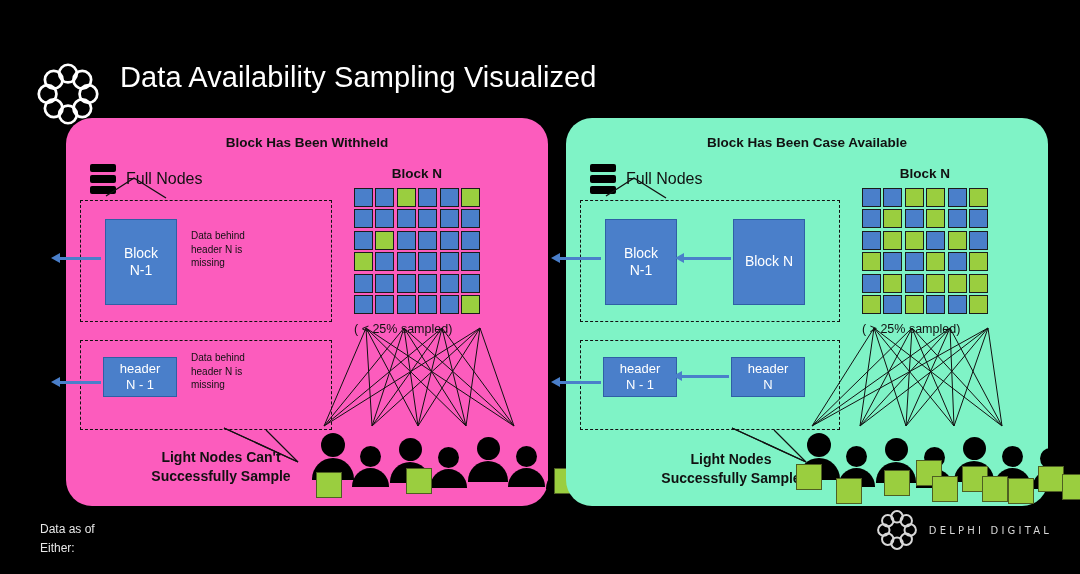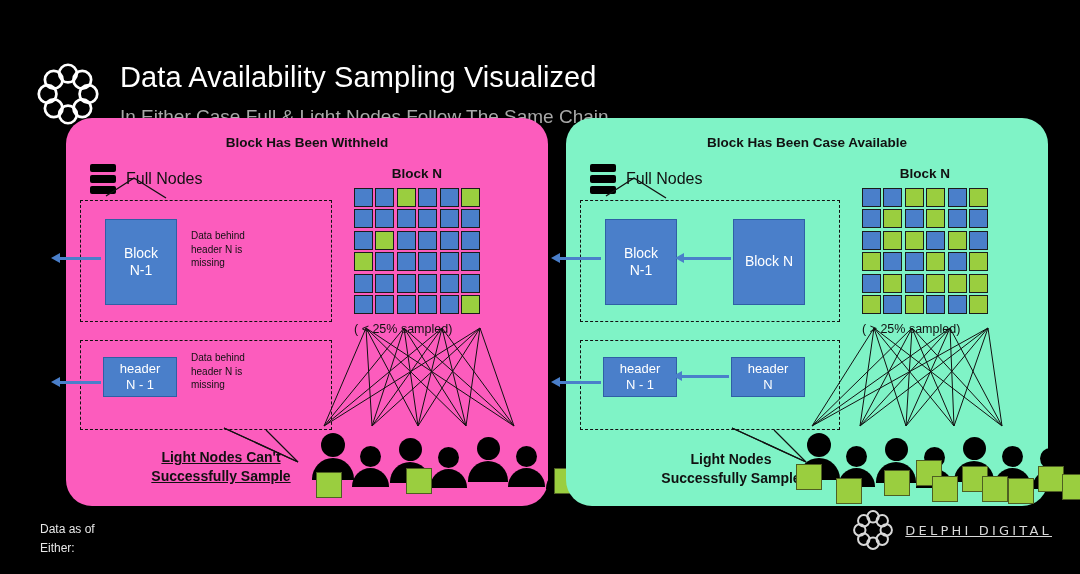--- a/index.html
+++ b/index.html
@@ -92,23 +92,22 @@
   .rays{position:absolute;left:0;top:0;width:482px;height:388px;pointer-events:none;}
 
   
   .foot-note{
     position:absolute;left:40px;top:520px;font-size:12px;
     color:#e6e6e6;line-height:1.55;
   }
   .foot-logo{position:absolute;right:28px;top:508px;display:flex;align-items:center;}
   .foot-logo .mark{width:44px;height:44px;}
   .foot-logo .word{
-    margin-left:10px;font-size:13px;letter-spacing:3.2px;color:#d8d8d8;
+    margin-left:10px;font-size:10px;letter-spacing:3.2px;color:#d8d8d8;
     font-family:"DejaVu Sans",sans-serif;
-    text-decoration:underline;
   }
 </style>
 </head>
 <body>
 
 <div id="stage">
 
   <div class="header">
     <svg class="logo-mark" viewBox="0 0 100 100">
       <g fill="none" stroke="#ffffff" stroke-width="4">
@@ -116,21 +115,20 @@
         <circle cx="71" cy="29" r="13"></circle>
         <circle cx="80" cy="50" r="13"></circle>
         <circle cx="71" cy="71" r="13"></circle>
         <circle cx="50" cy="80" r="13"></circle>
         <circle cx="29" cy="71" r="13"></circle>
         <circle cx="20" cy="50" r="13"></circle>
         <circle cx="29" cy="29" r="13"></circle>
       </g>
     </svg>
     <div class="title">Data Availability Sampling Visualized</div>
-    <div class="subtitle">In Either Case Full &amp; Light Nodes Follow The Same Chain</div>
   </div>
 
   <div class="panel left">
     <div class="panel-title">Block Has Been Withheld</div>
 
     <div class="fullnodes">
       <div class="fn-icon">
           <i></i>
           <i></i>
           <i></i>
@@ -226,21 +224,21 @@
         <line x1="376" y1="210" x2="352" y2="308" stroke="#111" stroke-width="1"></line>
         <line x1="376" y1="210" x2="400" y2="308" stroke="#111" stroke-width="1"></line>
         <line x1="376" y1="210" x2="448" y2="308" stroke="#111" stroke-width="1"></line>
         <line x1="414" y1="210" x2="258" y2="308" stroke="#111" stroke-width="1"></line>
         <line x1="414" y1="210" x2="306" y2="308" stroke="#111" stroke-width="1"></line>
         <line x1="414" y1="210" x2="352" y2="308" stroke="#111" stroke-width="1"></line>
         <line x1="414" y1="210" x2="400" y2="308" stroke="#111" stroke-width="1"></line>
         <line x1="414" y1="210" x2="448" y2="308" stroke="#111" stroke-width="1"></line>
       </svg>
 
-    <div class="bottom-label" style="left:70px;top:330px;width:170px;white-space:pre-line;text-decoration:underline;">Light Nodes Can't
+    <div class="bottom-label" style="left:70px;top:330px;width:170px;white-space:pre-line;">Light Nodes Can't
 Successfully Sample</div>
 
     <div class="people" id="people-left">
         <div class="person" style="left: 246px; bottom: 20px; --hs: 24px;">
           <div class="p-head"></div>
           <div class="p-body"></div>
         </div>
         <div class="person" style="left: 286px; bottom: 13px; --hs: 21px;">
           <div class="p-head"></div>
           <div class="p-body"></div>

